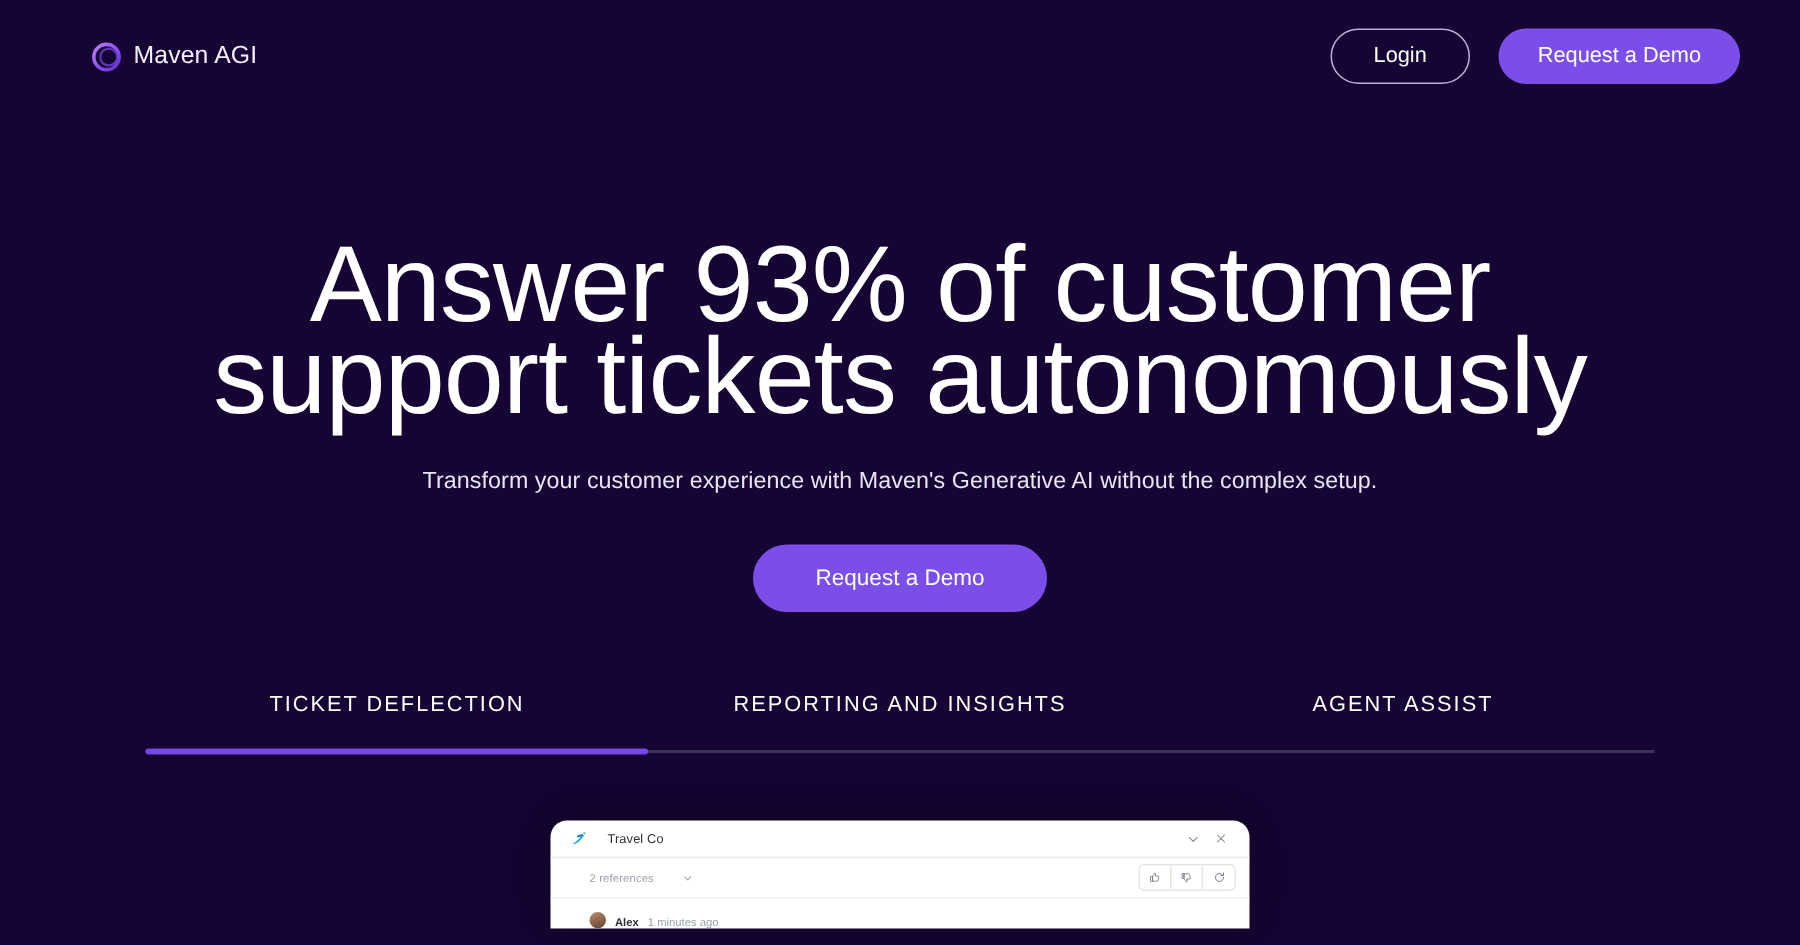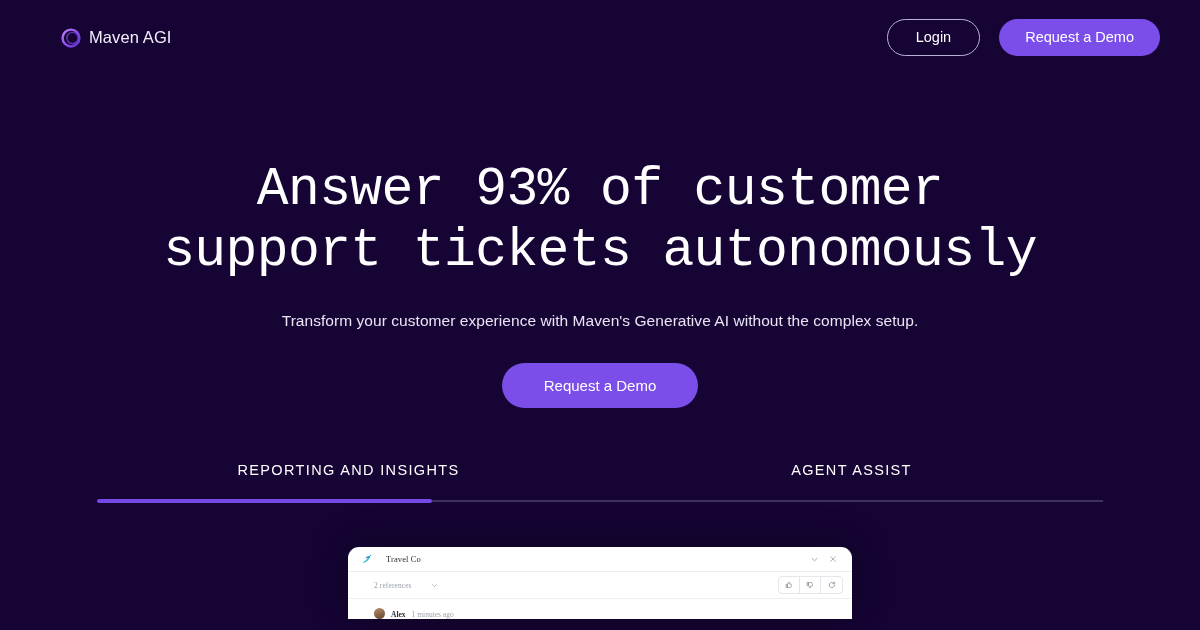--- a/index.html
+++ b/index.html
@@ -98,26 +98,25 @@
     white-space: nowrap;
   }
 
   
   .hero {
     text-align: center;
     padding-top: 85px;
   }
 
   .hero-title {
-    font-size: 53px;
+    font-size: 72px;
     line-height: 61px;
     font-weight: 400;
     letter-spacing: -0.6px;
     color: #ffffff;
-    font-family: Liberation Mono, monospace;
   }
 
   .hero-title .line { display: block; }
 
   .hero-sub {
     margin-top: 28px;
     font-size: 15.5px;
     line-height: 22px;
     color: #e9e5f5;
     letter-spacing: 0.05px;
@@ -185,27 +184,26 @@
   }
 
   
   .widget-stage {
     display: flex;
     justify-content: center;
     margin-top: 45px;
   }
 
   .chat-widget {
-    width: 504px;
+    width: 466px;
     background: #ffffff;
     border-radius: 11px 11px 0 0;
     box-shadow: 0 -2px 34px rgba(0,0,0,0.38);
     overflow: hidden;
     color: #20222a;
-    font-family: Liberation Serif, serif;
   }
 
   .cw-header {
     height: 25px;
     display: flex;
     align-items: center;
     padding: 0 12px 0 13px;
     border-bottom: 1px solid #ebedf1;
   }
 
@@ -345,20 +343,21 @@
 
   <div class="hero-cta-wrap">
     <button class="btn-demo-hero">Request a Demo</button>
   </div>
 
 </section>
 
 <section class="tabs-region">
 
   <div class="tabs-row">
+    <div class="tab is-active">TICKET DEFLECTION</div>
     <div class="tab">REPORTING AND INSIGHTS</div>
     <div class="tab">AGENT ASSIST</div>
   </div>
 
   <div class="tabs-track">
     <div class="tabs-indicator"></div>
   </div>
 
 </section>
 

